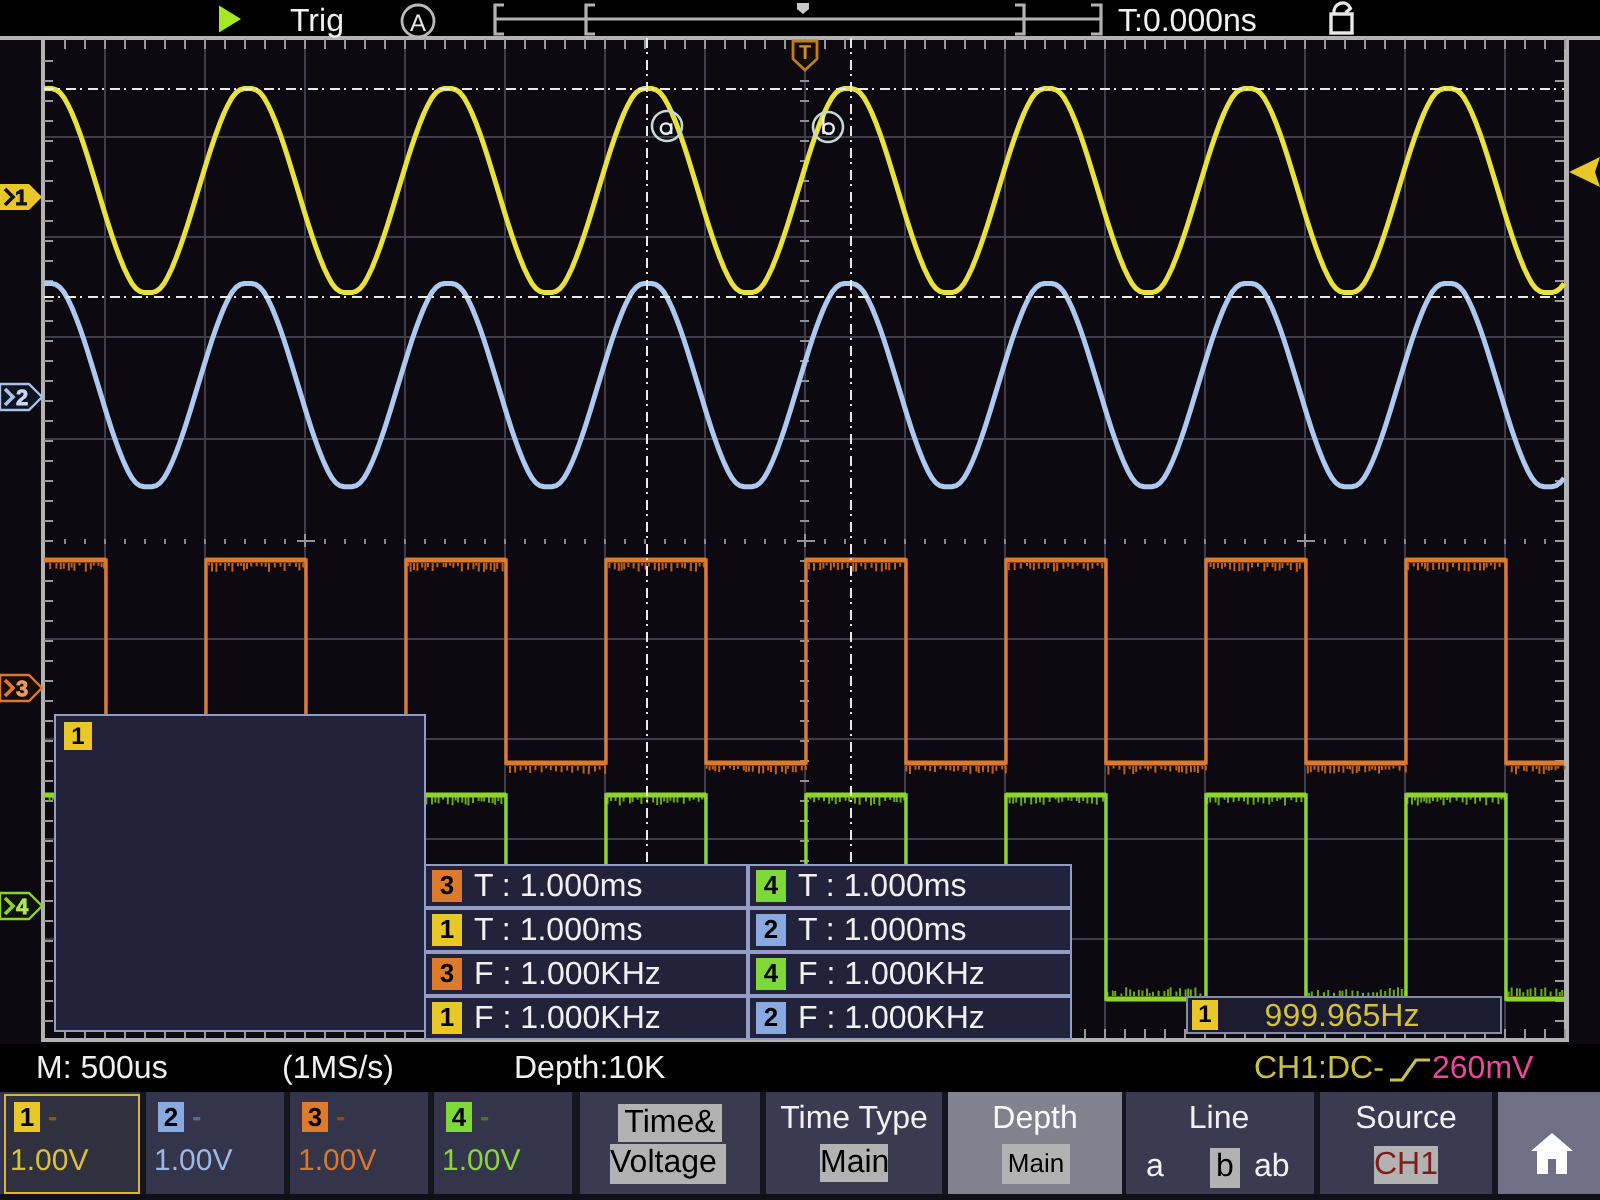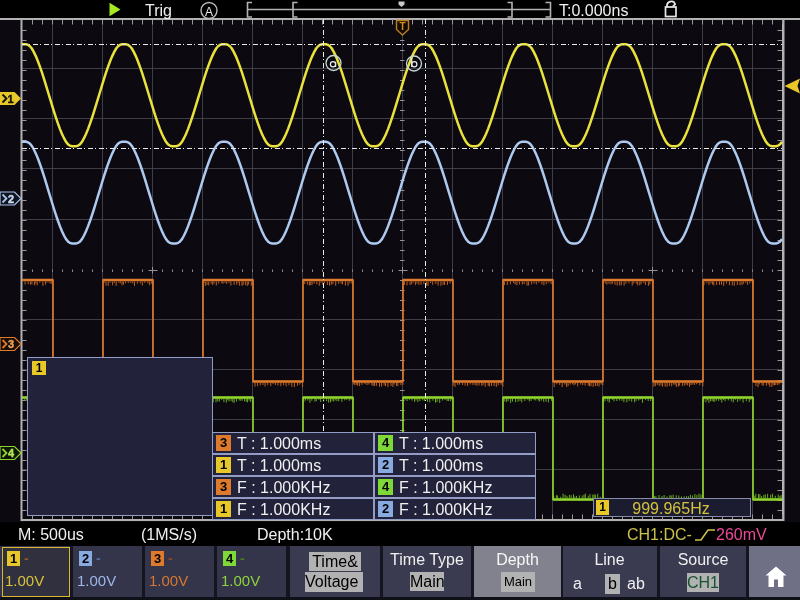--- a/index.html
+++ b/index.html
@@ -183,16 +183,16 @@
 <div class="abs" style="left:305px;top:26px;width:58px;height:20px;background:#b2b2b2;color:#000;font-size:16px;text-align:left;line-height:20px">Voltage</div>
 <div class="abs" style="left:383px;top:5px;width:88px;color:#f0f0f0;font-size:16px;text-align:center">Time Type</div>
 <div class="abs" style="left:410px;top:26px;width:34px;height:19px;background:#b2b2b2;color:#000;font-size:16px;text-align:center;line-height:19px">Main</div>
 <div class="abs" style="left:474px;top:5px;width:87px;color:#f8f8f8;font-size:16px;text-align:center">Depth</div>
 <div class="abs" style="left:501px;top:26px;width:34px;height:20px;background:#b2b2b2;color:#000;font-size:13px;text-align:center;line-height:20px">Main</div>
 <div class="abs" style="left:562px;top:5px;width:95px;color:#f0f0f0;font-size:16px;text-align:center">Line</div>
 <span class="abs" style="left:573px;top:29px;color:#f0f0f0;font-size:16px">a</span>
 <div class="abs" style="left:605px;top:28px;width:15px;height:20px;background:#b2b2b2;color:#000;font-size:16px;text-align:center;line-height:20px">b</div>
 <span class="abs" style="left:627px;top:29px;color:#f0f0f0;font-size:16px">ab</span>
 <div class="abs" style="left:660px;top:5px;width:86px;color:#f0f0f0;font-size:16px;text-align:center">Source</div>
-<div class="abs" style="left:687px;top:27px;width:32px;height:19px;background:#b2b2b2;color:#14532d;font-size:16px;text-align:center;line-height:19px">CH1</div>
+<div class="abs" style="left:687px;top:27px;width:32px;height:19px;background:#b2b2b2;color:#7f1d1d;font-size:16px;text-align:center;line-height:19px">CH1</div>
 <svg class="abs" style="left:765px;top:20px" width="22" height="22" viewBox="0 0 22 22">
 <path d="M11,0.5 L21.5,9.5 H18.5 V21 H13 V13.5 H9 V21 H3.5 V9.5 H0.5 Z" fill="#fff"></path>
 </svg>
 </div>
 </body></html>

